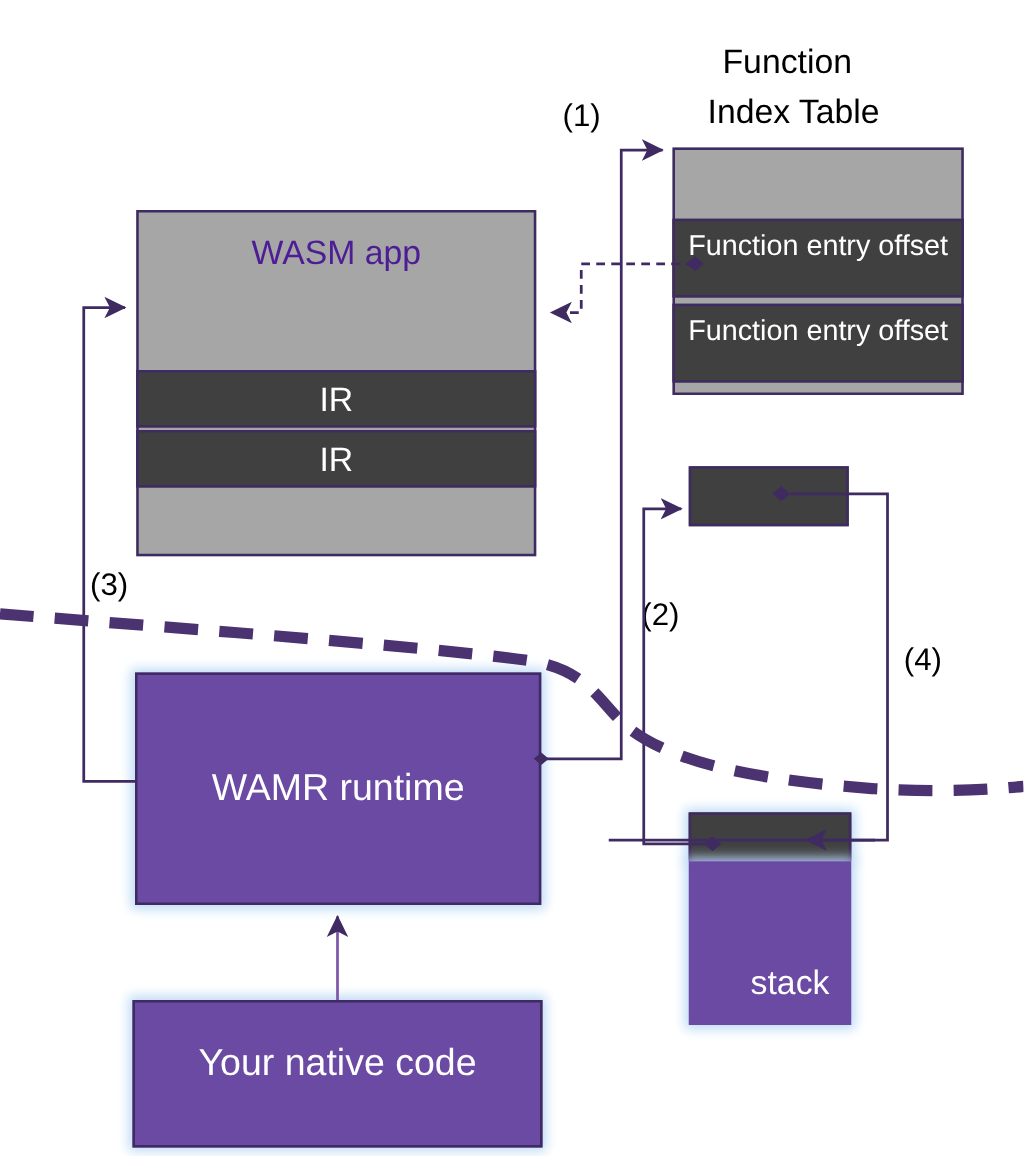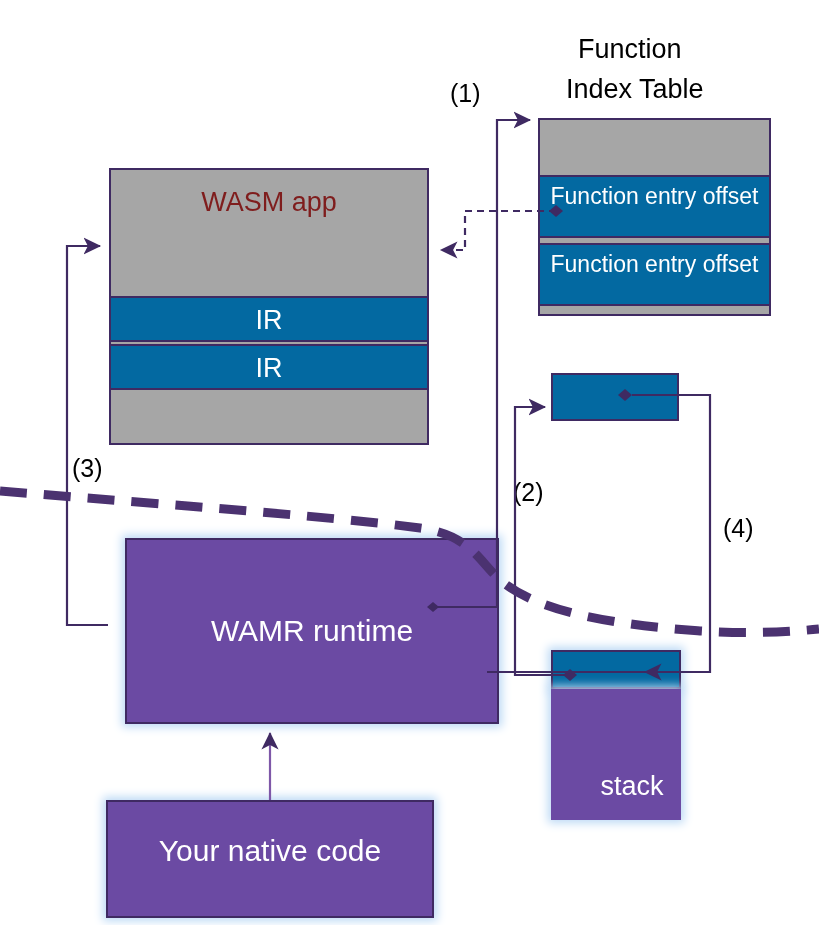--- a/index.html
+++ b/index.html
@@ -5,26 +5,26 @@
   html,body{margin:0;padding:0;background:#ffffff;}
   body{font-family:"Liberation Sans",sans-serif;}
   #stage{position:relative;width:819px;height:925px;background:#ffffff;overflow:hidden;}
 
   .lbl{position:absolute;color:#000000;font-size:27px;line-height:34px;white-space:pre;}
   .step{position:absolute;color:#000000;font-size:25px;line-height:30px;}
 
   .box{position:absolute;box-sizing:border-box;}
   .bordered{border:2.5px solid #3F2A62;}
   .gray{background:#A6A6A6;}
-  .cyan{background:#0369a1;text-decoration:underline;}
+  .cyan{background:#404040;text-decoration:underline;}
   .purple{background:#6B4AA3;}
   .glow{box-shadow:0 0 9px 3px #BCD9F5;}
 
   .txt{position:absolute;left:0;right:0;text-align:center;color:#ffffff;font-size:27px;line-height:33px;}
-  .txt.dark{color:#7f1d1d;}
+  .txt.dark{color:#4c1d95;}
 
   svg.overlay{position:absolute;left:0;top:0;width:819px;height:925px;pointer-events:none;}
 </style>
 </head>
 <body>
 
 <div id="stage">
 
   <div class="lbl" style="left:578px;top:32px;">Function</div>
   <div class="lbl" style="left:566px;top:72px;">Index Table</div>
@@ -53,21 +53,21 @@
   </div>
 
   <div class="box bordered cyan" style="left:551px;top:373px;width:128px;height:48px;"></div>
 
   <div class="box cyan glow" style="left:551px;top:650px;width:130px;height:39px;"></div>
   <div class="box bordered cyan" style="left:551px;top:650px;width:130px;height:39px;"></div>
   <div class="box purple glow" style="left:551px;top:689px;width:130px;height:131px;">
     <div class="txt" style="top:81px;margin-left:32px;">stack</div>
   </div>
 
-  <div class="box bordered purple glow" style="left:108px;top:538px;width:374px;height:186px;margin-left:17px;">
+  <div class="box bordered purple glow" style="left:108px;top:538px;width:325px;height:186px;">
     <div class="txt" style="top:74px;font-size:30px;">WAMR runtime</div>
   </div>
 
   <div class="box bordered purple glow" style="left:106px;top:800px;width:328px;height:118px;">
     <div class="txt" style="top:32px;font-size:30px;">Your native code</div>
   </div>
 
   <svg class="overlay" viewBox="0 0 819 925">
     <defs>
       <marker id="arrowSolid" markerWidth="9" markerHeight="9" refX="7.5" refY="4.5" orient="auto" markerUnits="strokeWidth">

